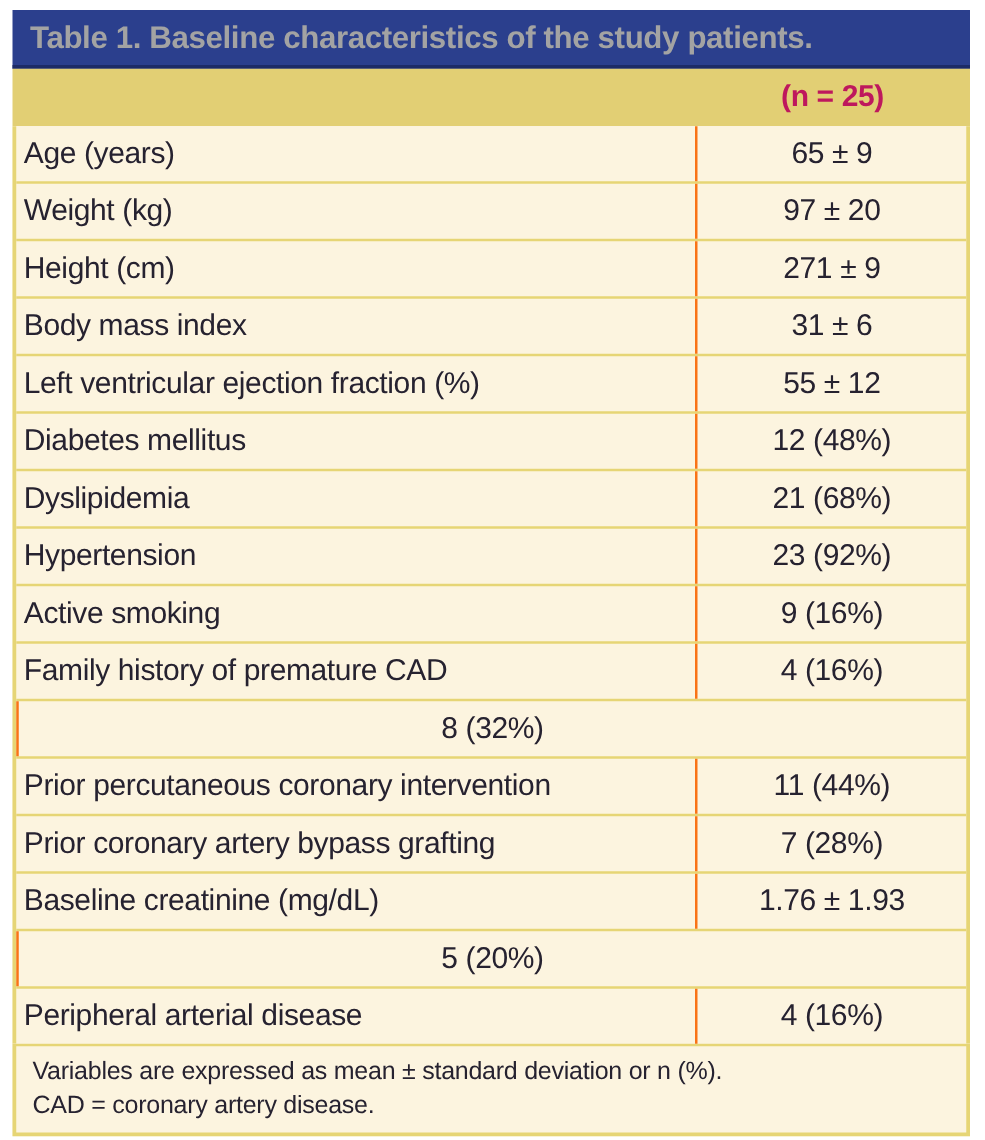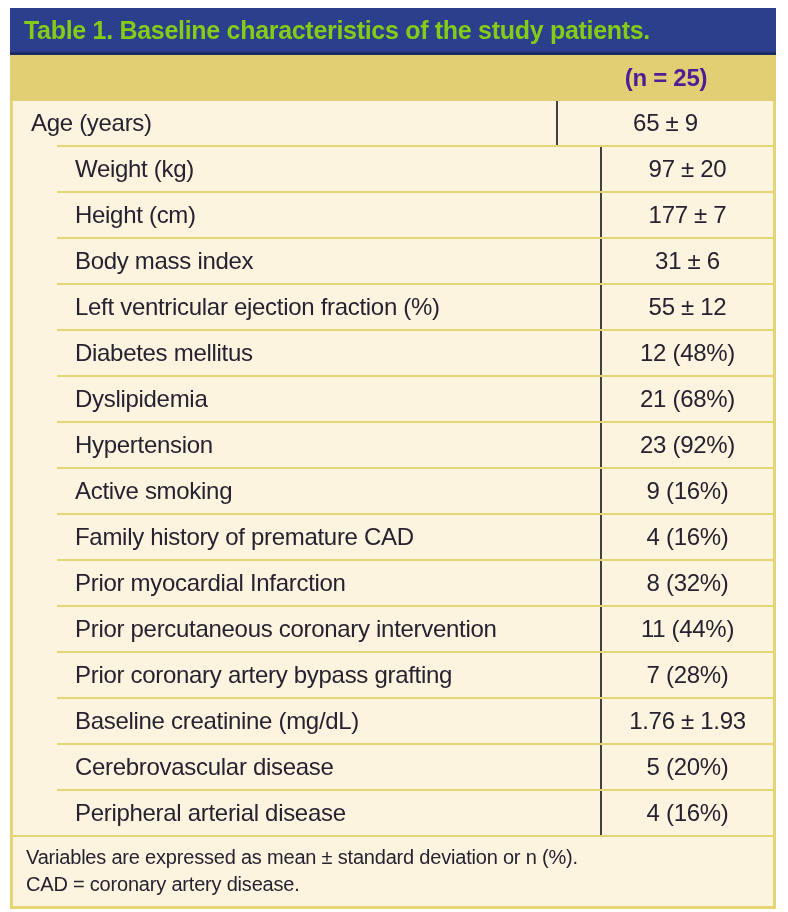--- a/index.html
+++ b/index.html
@@ -26,21 +26,21 @@
   .title-bar {
     box-sizing: border-box;
     height: 47px;
     background: #2B3F8D;
     border-bottom: 3px solid #1D2B66;
     display: flex;
     align-items: center;
     padding: 0 14px;
   }
   .title-bar span {
-    color: #84cc16;
+    color: #a3a3a3;
     font-size: 25px;
     font-weight: bold;
     letter-spacing: -0.3px;
     white-space: nowrap;
   }
   
   .band {
     box-sizing: border-box;
     height: 46px;
     background: #E2CF74;
@@ -49,57 +49,56 @@
   }
   .band .band-spacer {
     width: 546px;
     flex: 0 0 546px;
   }
   .band .band-n {
     flex: 1 1 auto;
     text-align: center;
     font-size: 24px;
     font-weight: bold;
-    color: #4c1d95;
+    color: #be185d;
     letter-spacing: -0.3px;
   }
   
   .rows {
     box-sizing: border-box;
     border-left: 3px solid #E6D575;
     border-right: 3px solid #E6D575;
     background: #FCF4DF;
   }
   .row {
     display: flex;
     height: 44px;
     align-items: stretch;
   }
   .row + .row {
     border-top: 2px solid #E6D575;
-    margin-left: 44px;
   }
   .cell {
     display: flex;
     align-items: center;
     color: #262230;
     font-size: 24px;
     letter-spacing: -0.3px;
   }
   .cell.label {
     flex: 0 0 543px;
     width: 543px;
-    padding-left: 18px;
+    padding-left: 6px;
     box-sizing: border-box;
     white-space: nowrap;
     overflow: hidden;
   }
   .cell.value {
     flex: 1 1 auto;
-    border-left: 2px solid #404040;
+    border-left: 2px solid #f97316;
     justify-content: center;
     text-align: center;
   }
   
   .footnote {
     box-sizing: border-box;
     background: #FCF4DF;
     border-left: 3px solid #E6D575;
     border-right: 3px solid #E6D575;
     border-top: 2px solid #E6D575;
@@ -135,21 +134,21 @@
     <div class="cell value">65 ± 9</div>
   </div>
 
   <div class="row">
     <div class="cell label">Weight (kg)</div>
     <div class="cell value">97 ± 20</div>
   </div>
 
   <div class="row">
     <div class="cell label">Height (cm)</div>
-    <div class="cell value">177 ± 7</div>
+    <div class="cell value">271 ± 9</div>
   </div>
 
   <div class="row">
     <div class="cell label">Body mass index</div>
     <div class="cell value">31 ± 6</div>
   </div>
 
   <div class="row">
     <div class="cell label">Left ventricular ejection fraction (%)</div>
     <div class="cell value">55 ± 12</div>
@@ -174,41 +173,39 @@
     <div class="cell label">Active smoking</div>
     <div class="cell value">9 (16%)</div>
   </div>
 
   <div class="row">
     <div class="cell label">Family history of premature CAD</div>
     <div class="cell value">4 (16%)</div>
   </div>
 
   <div class="row">
-    <div class="cell label">Prior myocardial Infarction</div>
     <div class="cell value">8 (32%)</div>
   </div>
 
   <div class="row">
     <div class="cell label">Prior percutaneous coronary intervention</div>
     <div class="cell value">11 (44%)</div>
   </div>
 
   <div class="row">
     <div class="cell label">Prior coronary artery bypass grafting</div>
     <div class="cell value">7 (28%)</div>
   </div>
 
   <div class="row">
     <div class="cell label">Baseline creatinine (mg/dL)</div>
     <div class="cell value">1.76 ± 1.93</div>
   </div>
 
   <div class="row">
-    <div class="cell label">Cerebrovascular disease</div>
     <div class="cell value">5 (20%)</div>
   </div>
 
   <div class="row">
     <div class="cell label">Peripheral arterial disease</div>
     <div class="cell value">4 (16%)</div>
   </div>
 </div>
 
     <div class="footnote">

